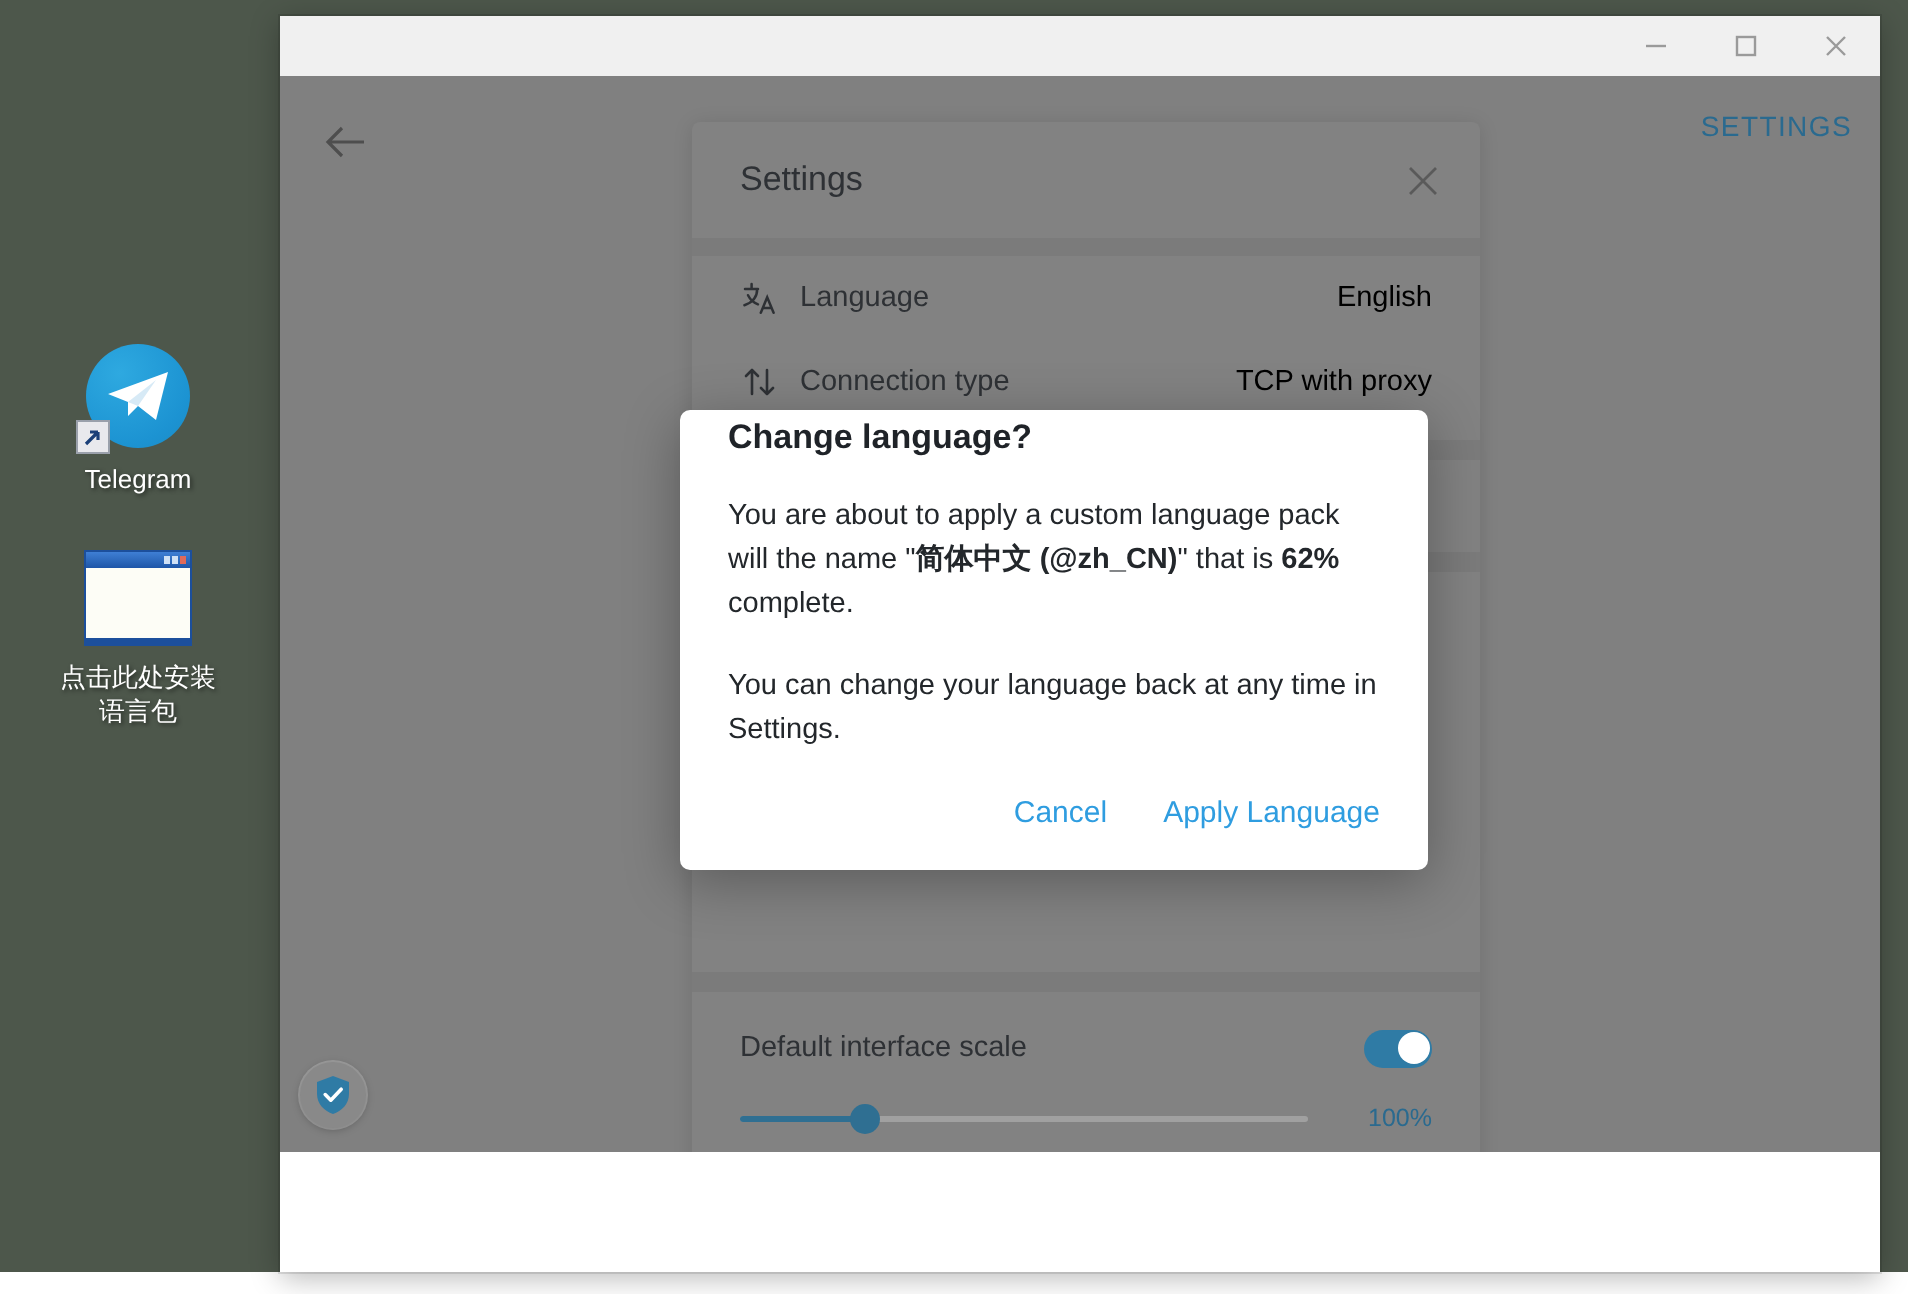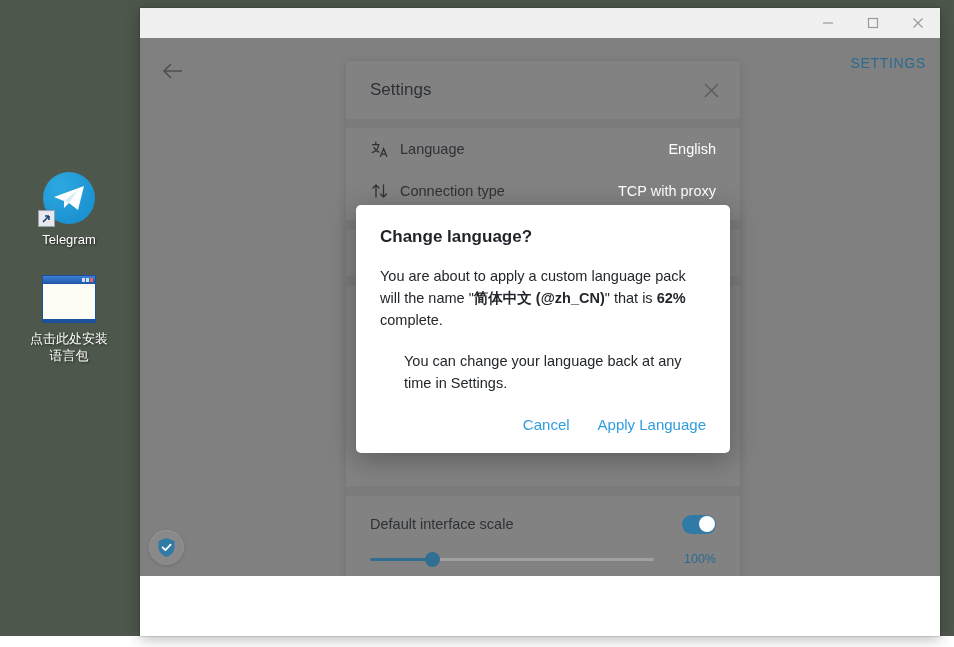--- a/index.html
+++ b/index.html
@@ -180,21 +180,21 @@
     display: flex; align-items: center;
     color: #2e3135;
   }
   .srow .lbl {
     flex: 1;
     font-size: 14.5px;
     color: #2e3135;
   }
   .srow .val {
     font-size: 14.5px;
-    color: #ffffff;
+    color: #000000;
   }
 
   .scale-block { padding: 14px 24px 6px 24px; }
   .scale-head {
     display: flex;
     align-items: center;
     justify-content: space-between;
     height: 28px;
   }
   .scale-head .lbl { font-size: 14.5px; color: #2e3135; }
@@ -275,41 +275,41 @@
     width: 33px; height: 33px;
     border-radius: 50%;
     background: #898989;
     box-shadow: 0 0 0 1px rgba(255,255,255,.22), 0 1px 4px rgba(0,0,0,.25);
     display: flex; align-items: center; justify-content: center;
   }
 
   
   #dialog {
     position: absolute;
-    left: 216px; top: 167px;
+    left: 200px; top: 167px;
     width: 374px;
     background: #ffffff;
     border-radius: 5px;
     box-shadow: 0 6px 28px rgba(0,0,0,.30);
-    padding: 22px 24px 14px 24px;
+    padding: 4px 24px 14px 24px;
     box-sizing: border-box;
   }
   #dialog h2 {
     margin: 0 0 18px 0;
     font-size: 17px;
     font-weight: 600;
     color: #1f2328;
   }
   #dialog p {
     margin: 0 0 19px 0;
     font-size: 14.5px;
     line-height: 22px;
     color: #23272b;
   }
-  #dialog p:last-of-type { margin-bottom: 22px; margin-left: 24px; }
+  #dialog p:last-of-type { margin-bottom: 22px; }
   #dialog b { font-weight: 700; }
   .dlink { color: #4aa3e3; }
   .dlg-actions {
     display: flex;
     justify-content: flex-end;
     gap: 28px;
     padding-bottom: 6px;
   }
   .dlg-actions .act {
     color: #2f9de0;

